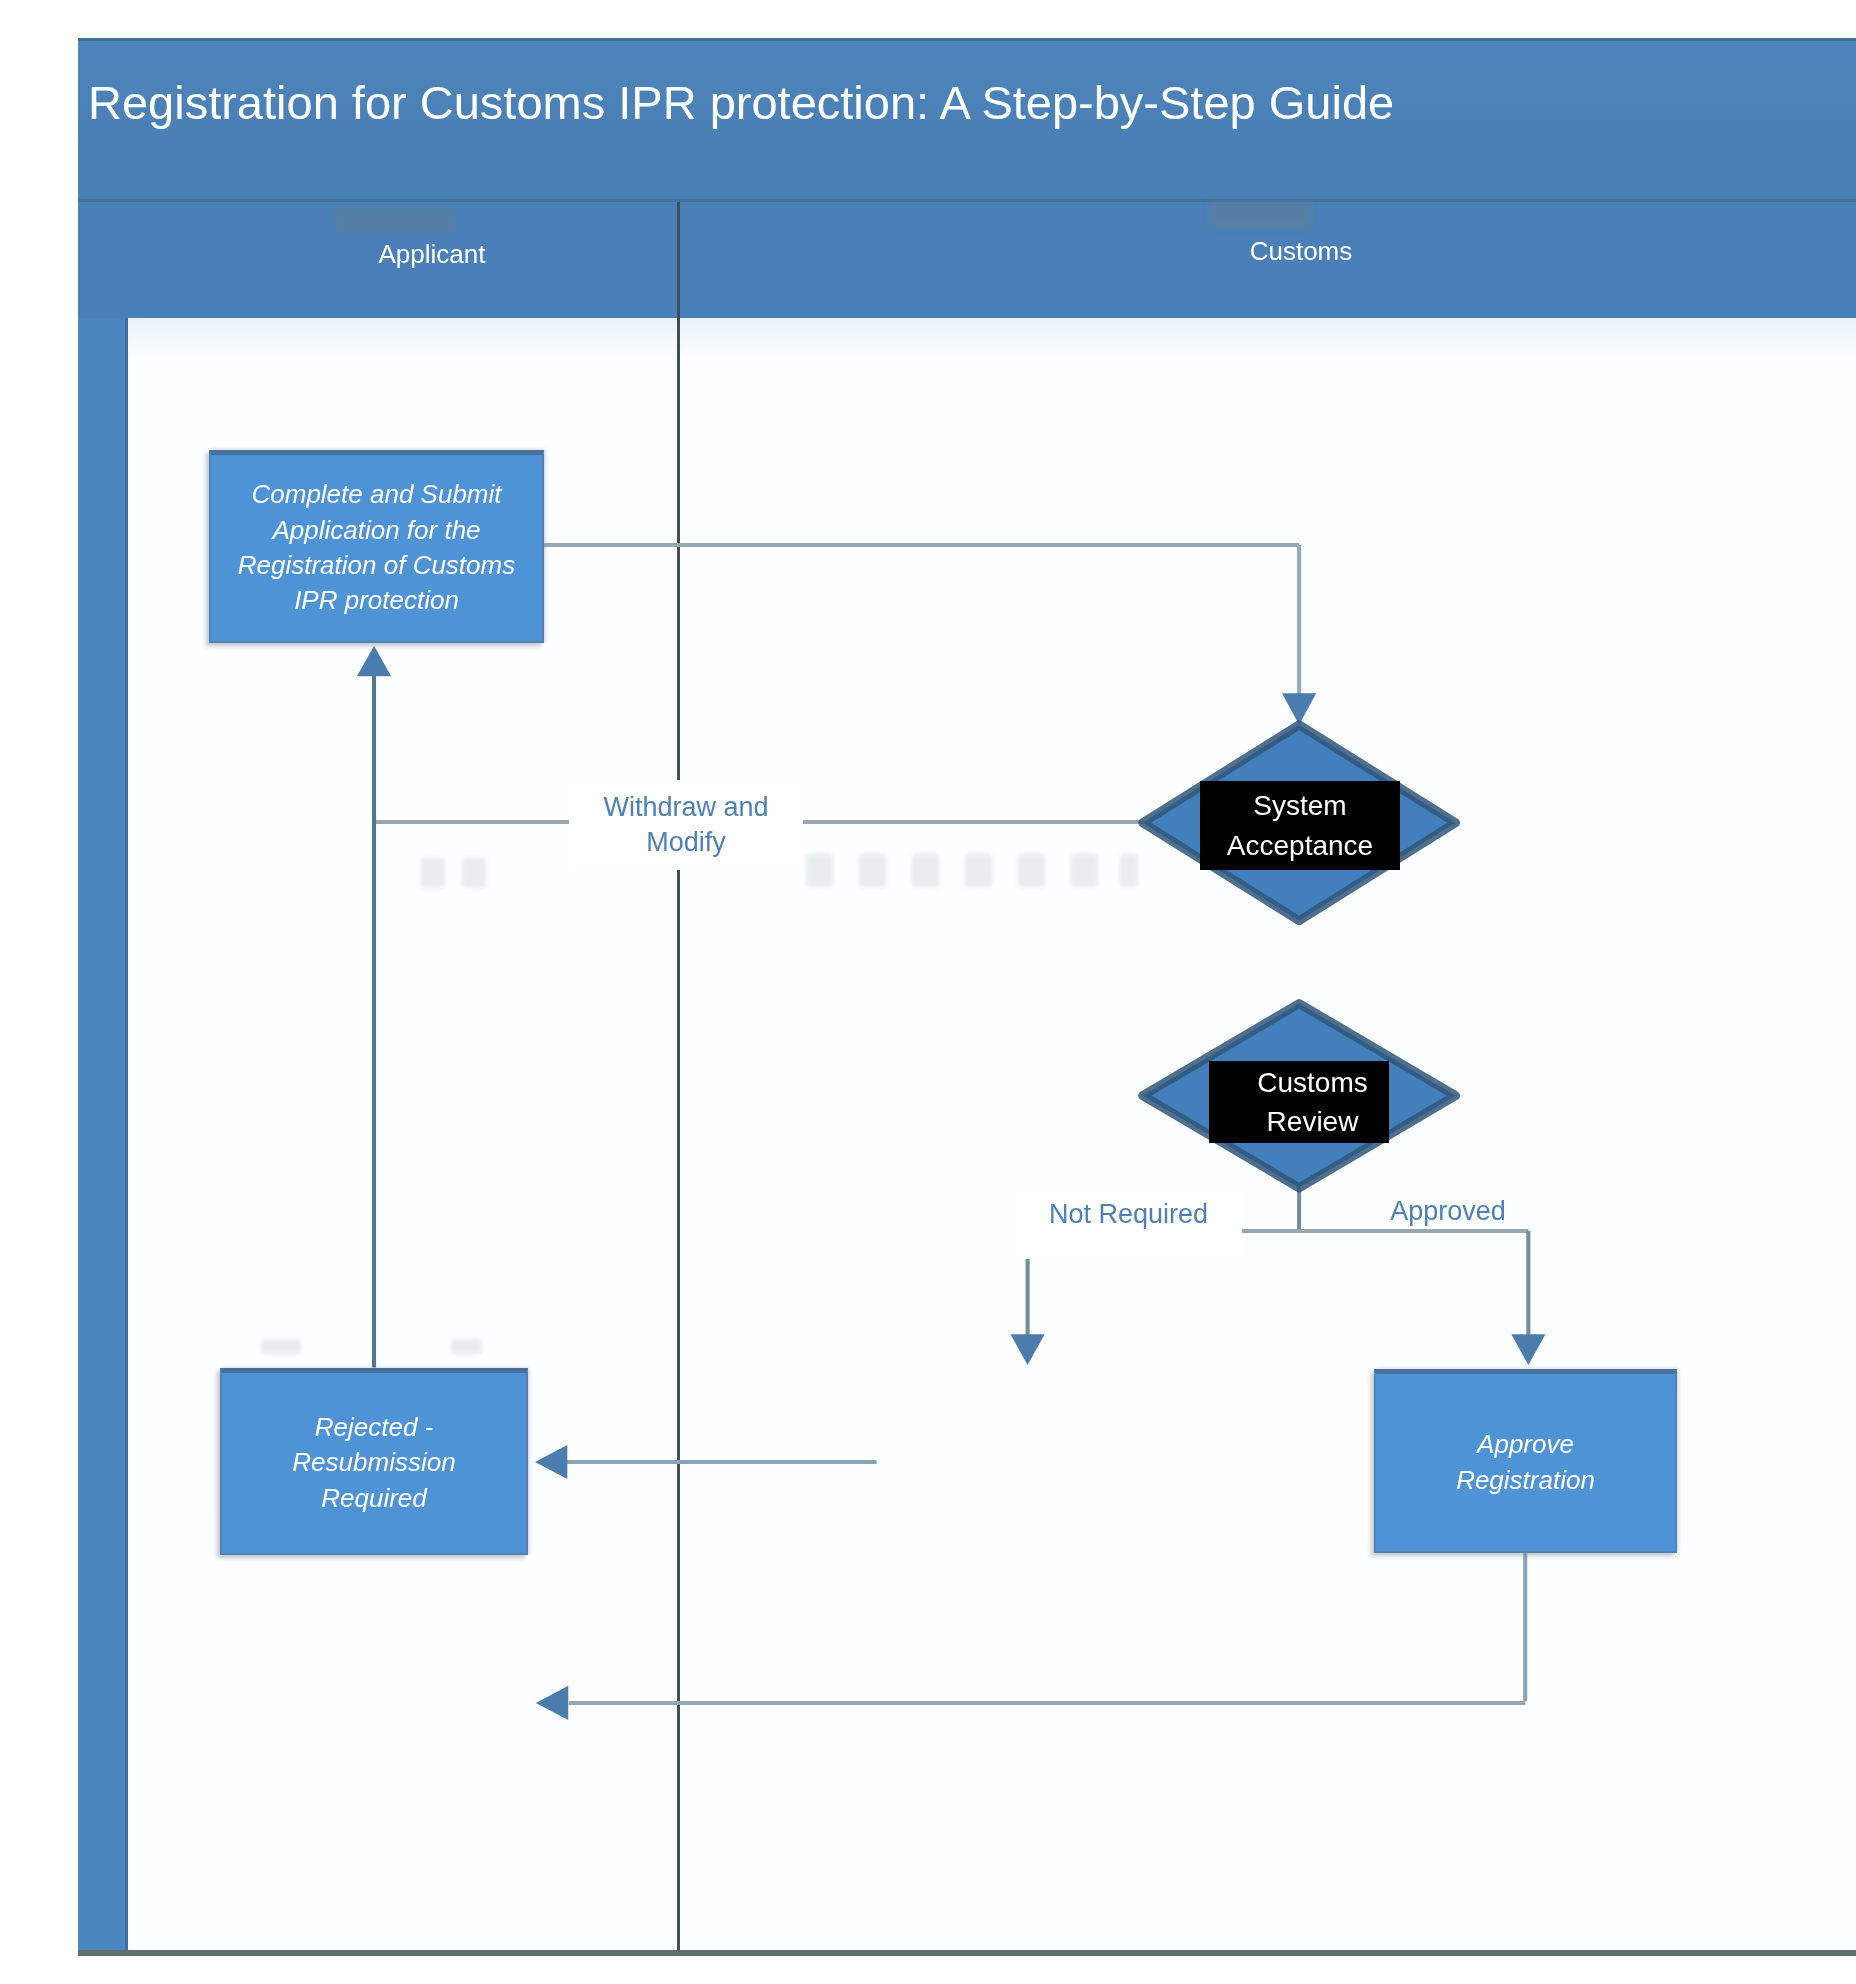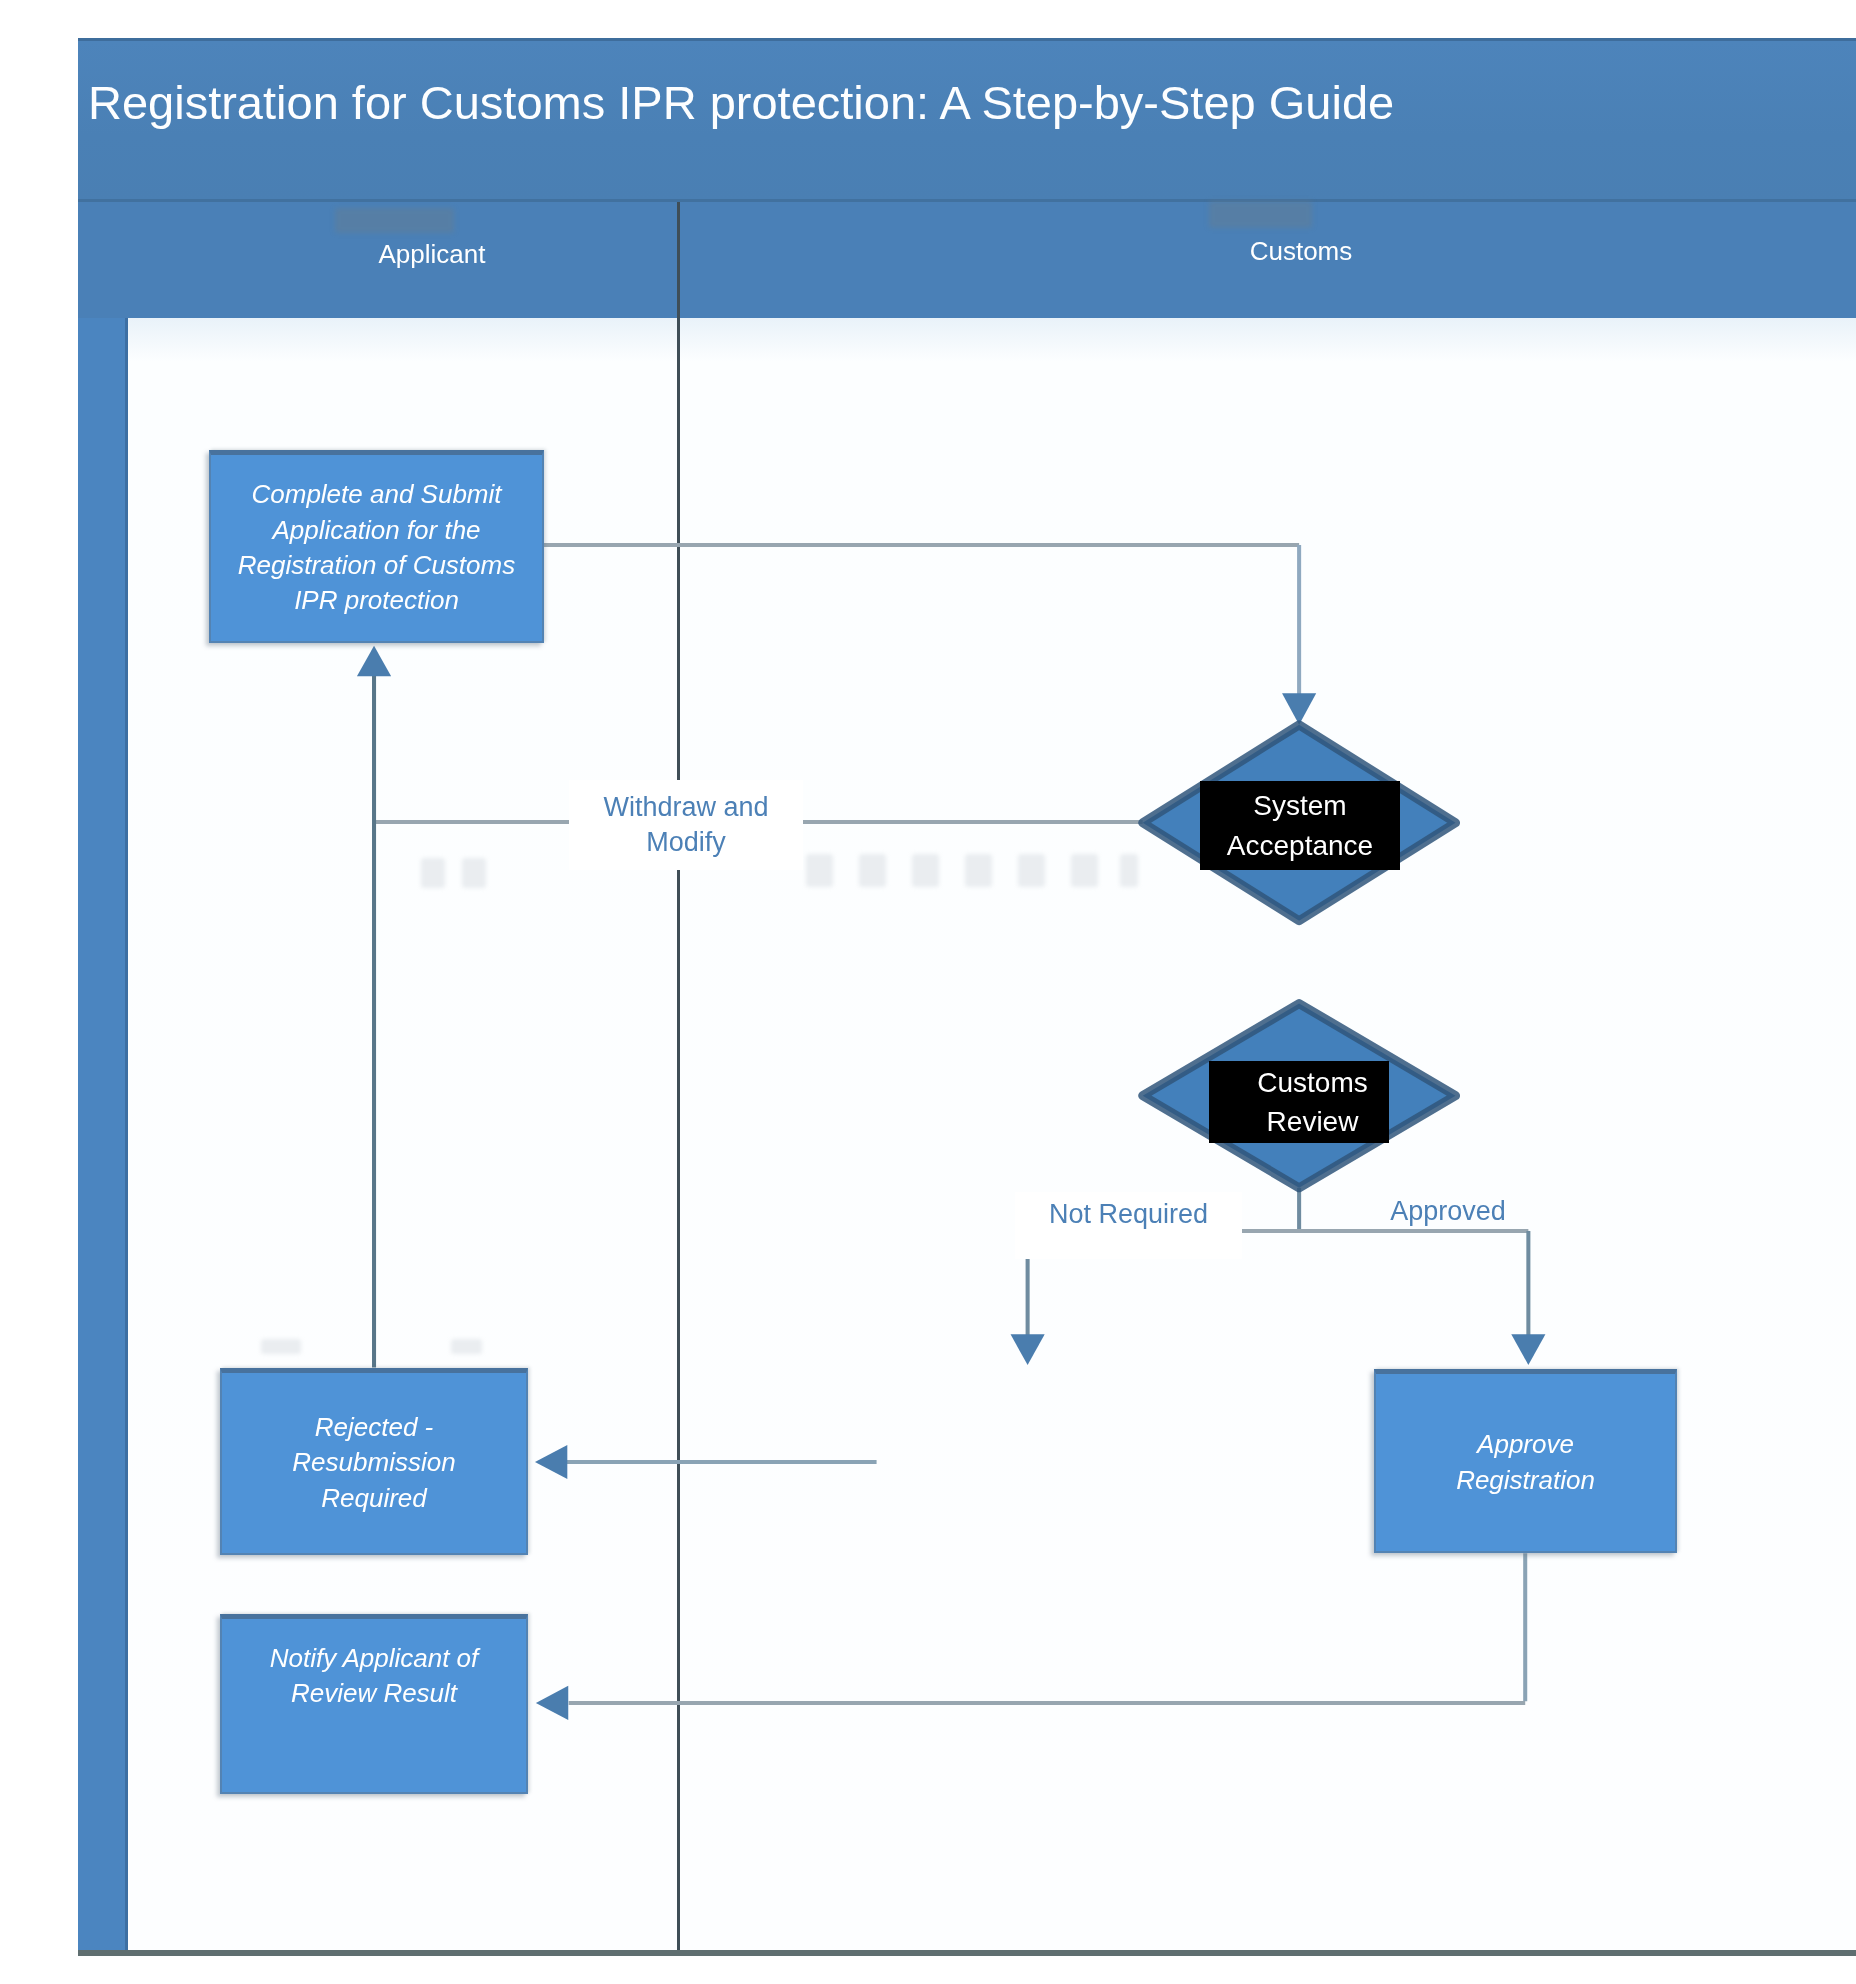--- a/index.html
+++ b/index.html
@@ -134,23 +134,20 @@
   </div>
   <div class="abs diamond-inner cust">
     <span class="txt">Customs Review</span>
   </div>
   <div class="abs node approve">
     <span class="txt">Approve Registration</span>
   </div>
   <div class="abs node rejected">
     <span class="txt">Rejected - Resubmission Required</span>
   </div>
-  <div class="abs node notify">
-    <span class="txt">Notify Applicant of Review Result</span>
-  </div>
 
   <div class="abs edge-label withdraw">
     <span class="txt">Withdraw and Modify</span>
   </div>
   <div class="abs edge-label notapproved">
     <span class="txt">Not Required</span>
   </div>
   <div class="abs edge-label approved">
     <span class="txt">Approved</span>
   </div>

